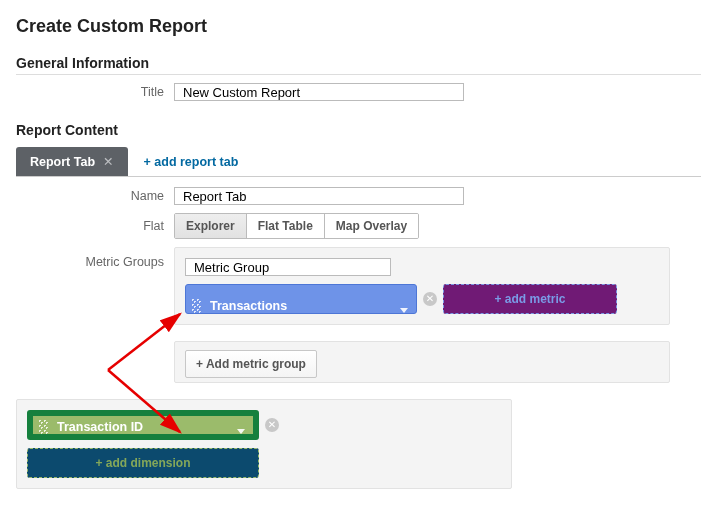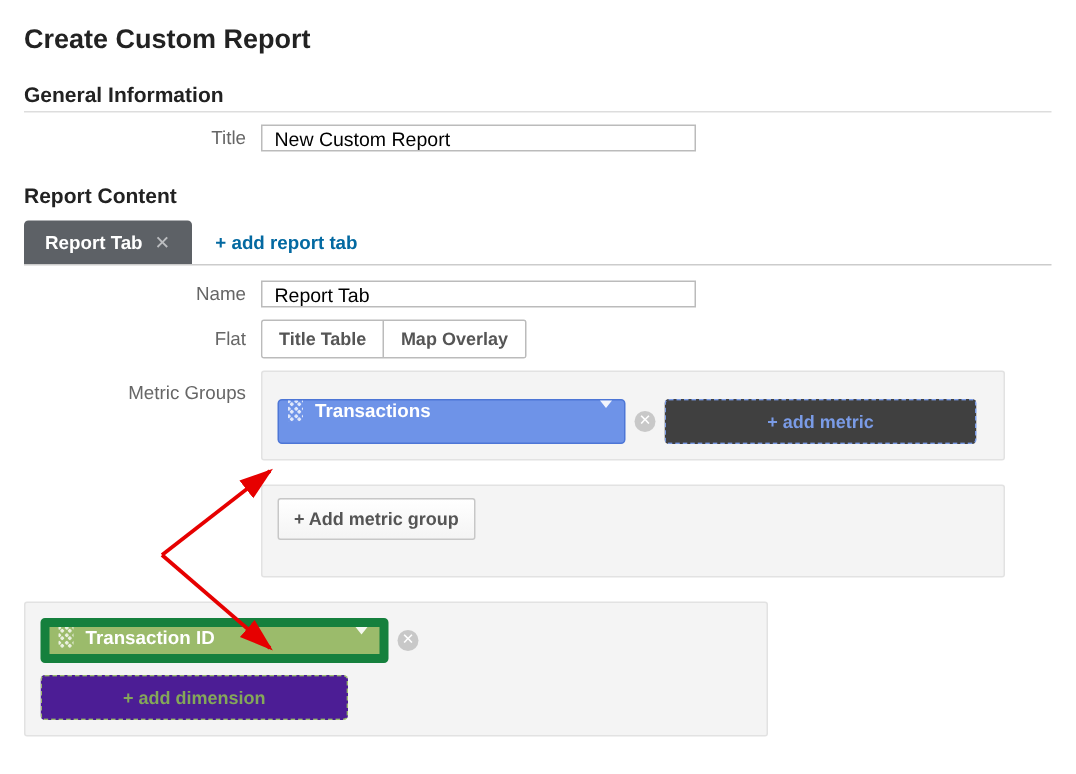--- a/index.html
+++ b/index.html
@@ -93,31 +93,31 @@
     background: linear-gradient(to bottom, #eee, #e2e2e2);
   }
 
   .panel {
     border: 1px solid #e2e2e2;
     background: #f4f4f4;
     padding: 10px;
     width: 496px;
     border-radius: 2px;
   }
-  .panel.small { padding-top:8px; padding-bottom:24px; }
+  .panel.small { padding-top:8px; padding-bottom:4px; }
 
   .pill-row {
     display: flex;
     align-items: center;
     gap: 6px;
     margin-top: 8px;
   }
   .pill {
     display: flex;
-    align-items: flex-start;
+    align-items: flex-end;
     justify-content: space-between;
     height: 30px;
     width: 232px;
     padding: 0 8px 0 6px;
     border-radius: 3px;
     color: #fff;
     font-weight: bold;
     font-size: 12.5px;
   }
   .pill.blue {
@@ -159,29 +159,29 @@
     height: 30px;
     display: flex;
     align-items: center;
     justify-content: center;
     border-radius: 3px;
     font-size: 12px;
     font-weight: bold;
     cursor: pointer;
   }
   .add-metric {
-    width: 208px;
+    width: 174px;
     border: 1px dashed #7a9be6;
-    background: #404040;
+    background: #701a75;
     color: #7a9be6;
   }
   .add-dimension {
-    width: 205px;
+    width: 232px;
     border: 1px dashed #9bbb6b;
-    background: #4c1d95;
+    background: #0c4a6e;
     color: #84a759;
     margin-top: 8px;
   }
   .add-mg-btn {
     display:inline-block;
     border: 1px solid #c7c7c7;
     background: linear-gradient(to bottom,#fff,#f4f4f4);
     color:#555;
     font-size:12px;
     font-weight:bold;
@@ -217,28 +217,30 @@
 </div>
 
 <div class="field-row" style="margin-top:10px">
   <div class="field-label">Name</div>
   <input class="text-input wide" type="text" value="Report Tab" style="">
 </div>
 
 <div class="field-row">
   <div class="field-label">Flat</div>
   <div class="type-toggle">
-    <div class="opt">Title Table</div>
+    <div class="opt selected">Explorer</div>
+    <div class="opt">Flat Table</div>
     <div class="opt">Map Overlay</div>
   </div>
 </div>
 
 <div class="field-row align-top" style="">
   <div class="field-label" style="padding-top:8px">Metric Groups</div>
   <div class="panel">
+    <input class="text-input mg" type="text" value="Metric Group" style="">
     <div class="pill-row">
       <div class="pill blue">
         <span class="pill-left">
           <span class="grip"></span>
           <span>Transactions</span>
         </span>
         <span class="caret"></span>
       </div>
       <div class="remove-circle">✕</div>
       <div class="add-box add-metric">+ add metric</div>

